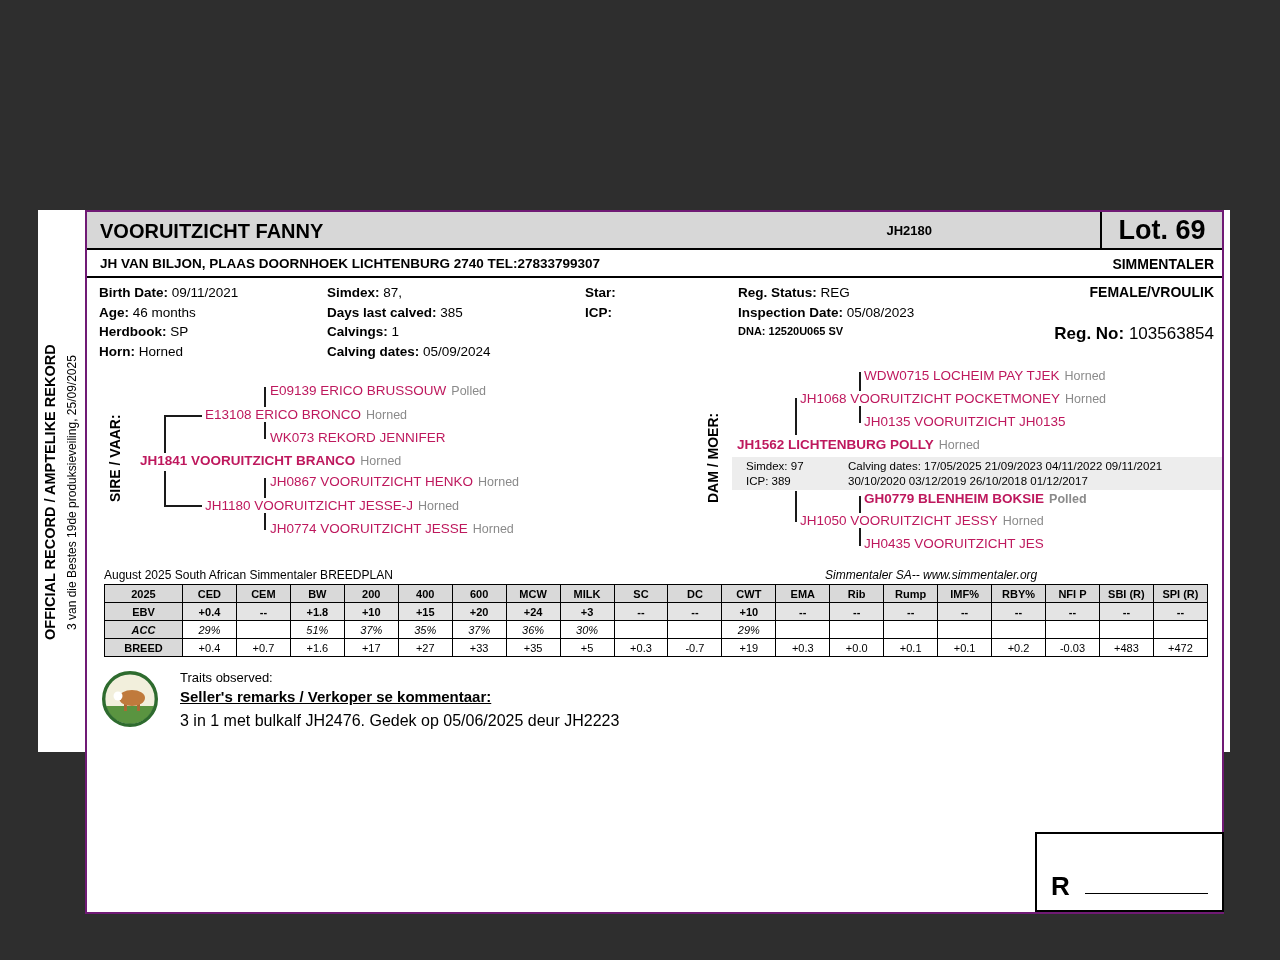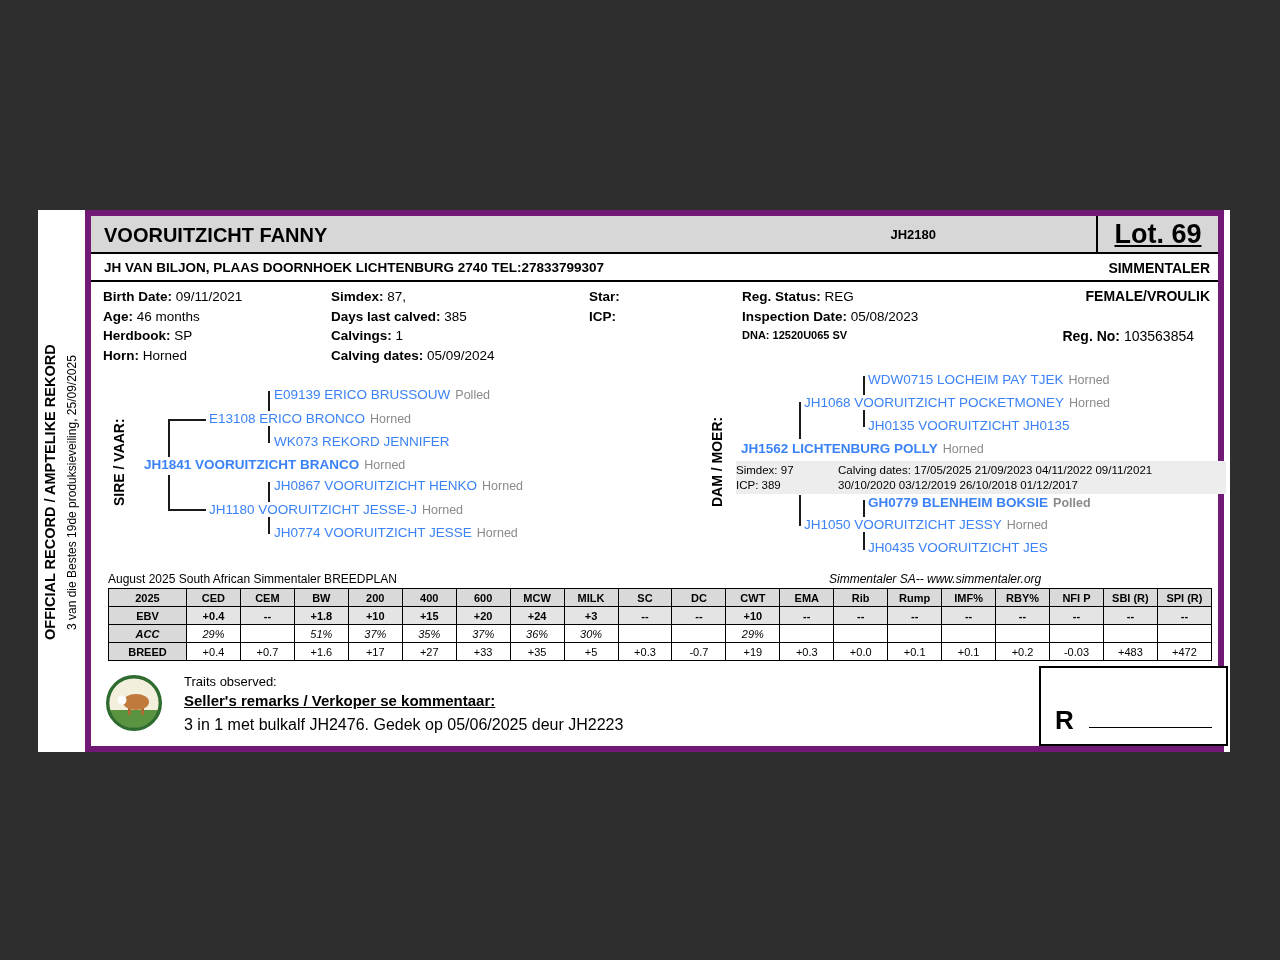--- a/index.html
+++ b/index.html
@@ -11,52 +11,52 @@
   }
   .sheet{position:absolute;left:38px;top:210px;width:1192px;height:542px;background:#fff;}
   
   .vert{
     position:absolute;writing-mode:vertical-rl;transform:rotate(180deg);
     top:60px;height:445px;text-align:center;white-space:nowrap;
   }
   .vert.l1{left:4px;width:22px;font-weight:bold;font-size:14.5px;}
   .vert.l2{left:27px;width:17px;font-size:12px;}
   
-  .card{position:absolute;left:47px;top:0;width:1139px;height:542px;background:#fff;
-        border:6px solid #701a75;box-sizing:border-box;}
+  .card{position:absolute;left:47px;top:0;width:1139px;height:704px;background:#fff;
+        border:2px solid #701a75;box-sizing:border-box;}
   .card *{box-sizing:border-box;}
   
   .header-bar{position:absolute;left:0;right:0;top:0;height:38px;background:#d7d7d7;border-bottom:2px solid #000;}
   .h-name{position:absolute;left:13px;top:0;line-height:38px;font-size:20px;font-weight:bold;}
   .h-id{position:absolute;left:705px;width:140px;top:0;line-height:38px;font-size:13px;font-weight:bold;text-align:right;}
   .h-lot{position:absolute;right:0;top:0;width:122px;height:38px;border-left:2px solid #000;
-         line-height:36px;text-align:center;font-size:27px;font-weight:bold;text-decoration:underline;}
+         line-height:36px;text-align:center;font-size:27px;font-weight:bold;}
   .owner-bar{position:absolute;left:0;right:0;top:40px;height:26px;border-bottom:2px solid #000;background:#fff;}
   .o-name{position:absolute;left:13px;top:0;line-height:24px;font-size:13.5px;font-weight:bold;}
   .o-breed{position:absolute;right:8px;top:0;line-height:24px;font-size:14px;font-weight:bold;}
   
   .icol{position:absolute;top:71px;font-size:13.5px;line-height:19.6px;white-space:nowrap;}
   .icol .lbl{font-weight:bold;}
   .c1{left:12px;} .c2{left:240px;} .c3{left:498px;} .c4{left:651px;}
   .dna-line{font-size:11px;font-weight:bold;}
   .sex{position:absolute;right:8px;top:72px;font-size:14px;font-weight:bold;}
-  .regno{position:absolute;right:24px;top:112px;font-size:14px;}
+  .regno{position:absolute;right:8px;top:112px;font-size:17px;}
   .regno .lbl{font-weight:bold;}
   
   .axis{position:absolute;writing-mode:vertical-rl;transform:rotate(180deg);
         top:183px;height:126px;width:20px;text-align:center;font-weight:bold;font-size:14px;white-space:nowrap;}
   .axis.sire{left:20px;} .axis.dam{left:618px;}
   .ped{position:absolute;font-size:13.5px;white-space:nowrap;background:#fff;padding:0 3px;}
-  .ped .pname{color:#3b82f6;}
+  .ped .pname{color:#be185d;}
   .ped.bold .pname{font-weight:bold;}
   .ped .phorn{color:#8a8a8a;font-size:12.5px;margin-left:5px;}
   .vline{position:absolute;width:1.6px;background:#1a1a1a;}
   .hline{position:absolute;height:1.6px;background:#1a1a1a;}
   .stats{position:absolute;left:645px;top:245px;width:490px;height:33px;background:#ededed;
-         font-size:11.5px;line-height:15px;display:flex;padding:2px 0;justify-content:space-between;}
+         font-size:11.5px;line-height:15px;display:flex;padding:2px 14px;justify-content:space-between;}
   .stats .s-left{width:102px;}
   .stats .s-right{flex:1;}
   
   .bp-title-left{position:absolute;left:17px;top:356px;font-size:12px;}
   .bp-title-right{position:absolute;left:738px;top:356px;font-size:12px;font-style:italic;}
   table.bp{position:absolute;left:17px;top:372px;width:1104px;border-collapse:collapse;table-layout:fixed;font-size:11px;}
   table.bp th,table.bp td{border:1px solid #000;height:18px;text-align:center;padding:0 1px;overflow:hidden;}
   table.bp col.first{width:78px;}
   table.bp thead th{background:#d9d9d9;font-weight:bold;}
   table.bp th.rowhead{background:#d9d9d9;font-weight:bold;}

